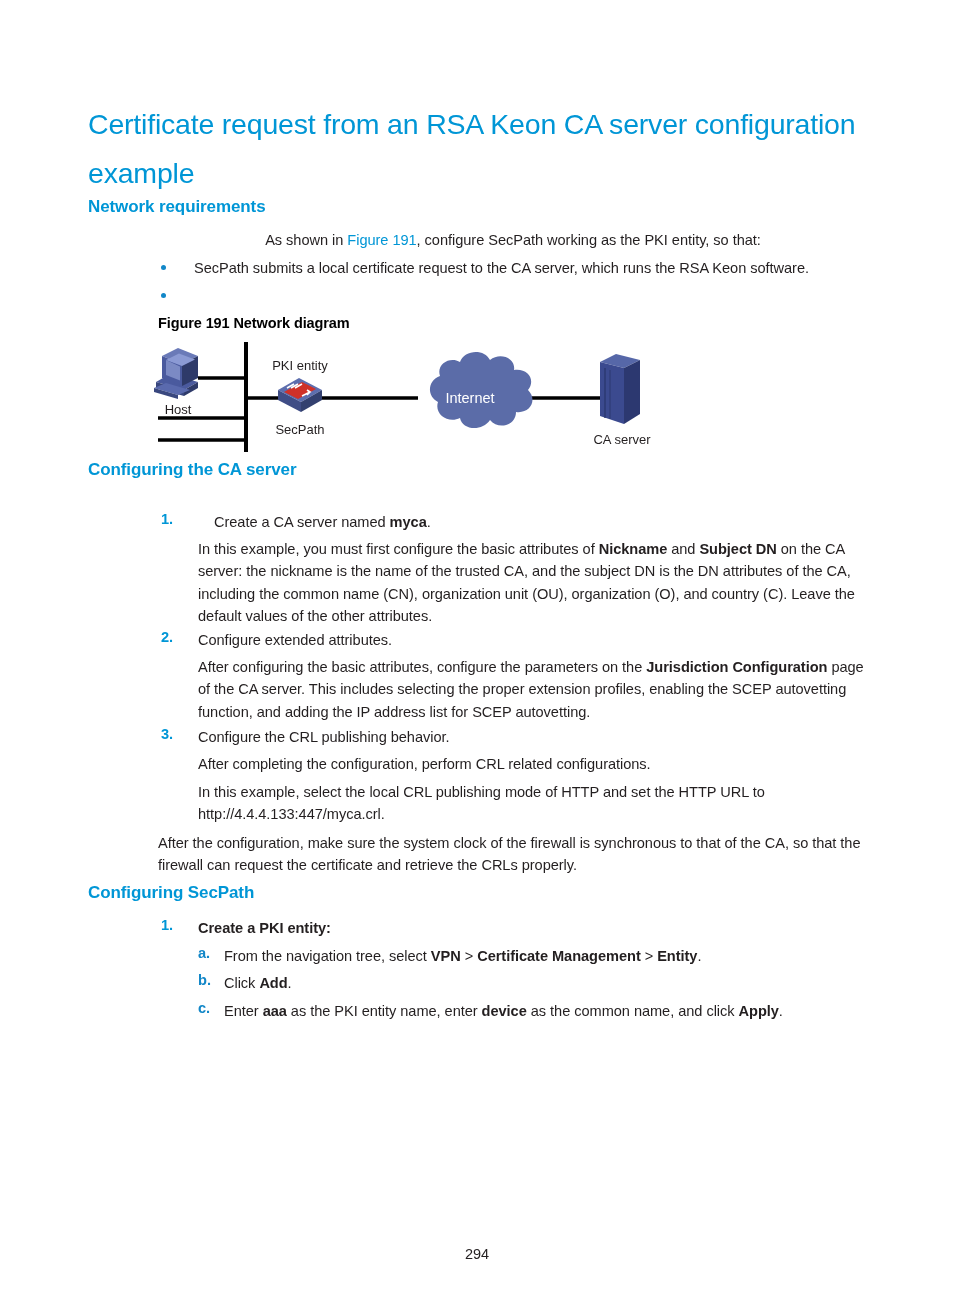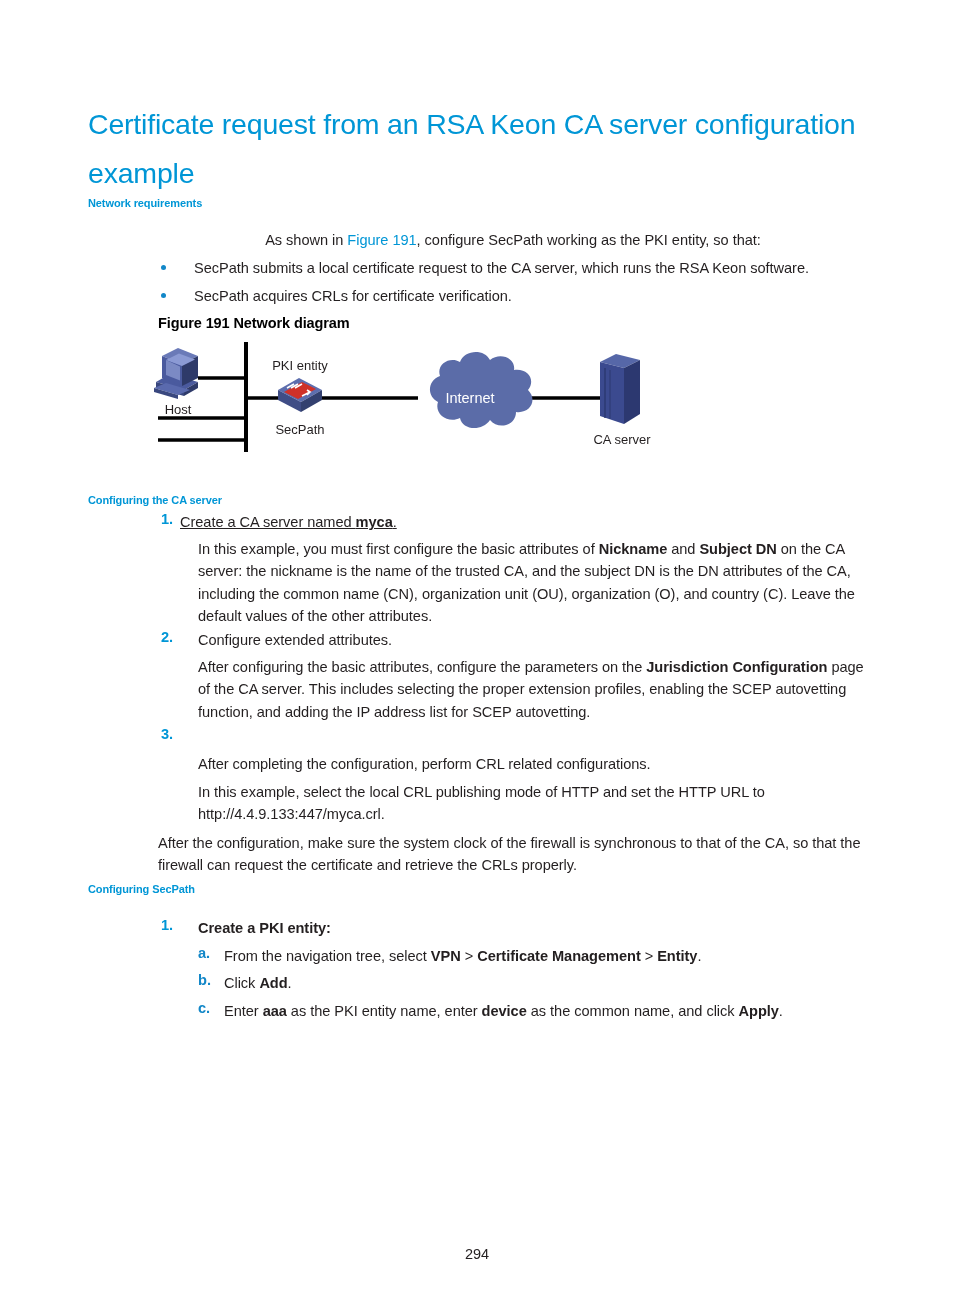--- a/index.html
+++ b/index.html
@@ -30,27 +30,27 @@
     width: 790px;
     font-size: 28.5px;
     line-height: 49px;
     color: #0096d6;
     font-weight: 400;
     letter-spacing: -0.2px;
   }
   .h2 {
     position: absolute;
     left: 88px;
-    font-size: 11px;
+    font-size: 17px;
     font-weight: bold;
     color: #0096d6;
     letter-spacing: -0.1px;
   }
   .h2-network { top: 197px; }
-  .h2-ca      { top: 494px; text-align: right; }
+  .h2-ca      { top: 460px; text-align: right; }
   .h2-secpath { top: 883px; }
 
   .figcaption {
     position: absolute;
     left: 158px;
     top: 315px;
     font-size: 14.5px;
     font-weight: bold;
     color: #000000;
     letter-spacing: -0.1px;
@@ -120,21 +120,20 @@
   <div class="h2 h2-network">Network requirements</div>
 
   <div class="para" style="left:158px; top:229px; width:710px;text-align:center;">
     <span>As shown in </span><span class="link">Figure 191</span><span>, configure SecPath working as the PKI entity, so that:</span>
   </div>
 
   <div class="bullet-dot" style="left:161px; top:265px;"></div>
   <div class="para" style="left:194px; top:257px; width:680px;">SecPath submits a local certificate request to the CA server, which runs the RSA Keon software.</div>
 
   <div class="bullet-dot" style="left:161px; top:293px;"></div>
-  <div class="para" style="left:194px; top:285px; width:680px;">SecPath acquires CRLs for certificate verification.</div>
 
   <div class="figcaption">Figure 191 Network diagram</div>
 
   <div class="figure">
     <svg width="540" height="118" viewBox="0 0 540 118" xmlns="http://www.w3.org/2000/svg">
 
       <line x1="96" y1="4" x2="96" y2="114" stroke="#000" stroke-width="4"></line>
 
       <line x1="48" y1="40" x2="96" y2="40" stroke="#000" stroke-width="3.5"></line>
 
@@ -206,32 +205,33 @@
         <line x1="455" y1="30" x2="455" y2="80" stroke="#2c3870" stroke-width="1.4"></line>
         <line x1="460" y1="32" x2="460" y2="81" stroke="#2c3870" stroke-width="1"></line>
       </g>
       <text x="472" y="106" font-family="Liberation Sans, sans-serif" font-size="13" fill="#231f20" text-anchor="middle">CA server</text>
     </svg>
   </div>
 
   <div class="h2 h2-ca">Configuring the CA server</div>
 
   <div class="num" style="left:161px; top:511px;">1.</div>
-  <div class="para" style="left:180px; top:511px; width:670px;text-decoration:underline;">
+  <div class="para" style="left:214px; top:511px; width:670px;">
     <span>Create a CA server named </span><b>myca</b><span>.</span>
   </div>
   <div class="para" style="left:198px; top:538px; width:668px;">In this example, you must first configure the basic attributes of <b>Nickname</b> and <b>Subject DN</b> on the CA server: the nickname is the name of the trusted CA, and the subject DN is the DN attributes of the CA, including the common name (CN), organization unit (OU), organization (O), and country (C). Leave the default values of the other attributes.</div>
 
   <div class="num" style="left:161px; top:629px;">2.</div>
   <div class="para" style="left:198px; top:629px; width:670px;">Configure extended attributes.</div>
   <div class="para" style="left:198px; top:656px; width:668px;">After configuring the basic attributes, configure the parameters on the <b>Jurisdiction Configuration</b> page of the CA server. This includes selecting the proper extension profiles, enabling the SCEP autovetting function, and adding the IP address list for SCEP autovetting.</div>
 
   <div class="num" style="left:161px; top:726px;">3.</div>
+  <div class="para" style="left:198px; top:726px; width:670px;">Configure the CRL publishing behavior.</div>
   <div class="para" style="left:198px; top:753px; width:668px;">After completing the configuration, perform CRL related configurations.</div>
-  <div class="para" style="left:198px; top:781px; width:600px;">In this example, select the local CRL publishing mode of HTTP and set the HTTP URL to http://4.4.9.133:447/myca.crl.</div>
+  <div class="para" style="left:198px; top:781px; width:600px;">In this example, select the local CRL publishing mode of HTTP and set the HTTP URL to http://4.4.4.133:447/myca.crl.</div>
 
   <div class="para" style="left:158px; top:832px; width:710px;">After the configuration, make sure the system clock of the firewall is synchronous to that of the CA, so that the firewall can request the certificate and retrieve the CRLs properly.</div>
 
   <div class="h2 h2-secpath">Configuring SecPath</div>
 
   <div class="num" style="left:161px; top:917px;">1.</div>
   <div class="para" style="left:198px; top:917px; width:670px;font-weight:bold;">Create a PKI entity:</div>
 
   <div class="alpha" style="left:198px; top:945px;">a.</div>
   <div class="para" style="left:224px; top:945px; width:644px;">From the navigation tree, select <b>VPN</b> &gt; <b>Certificate Management</b> &gt; <b>Entity</b>.</div>

